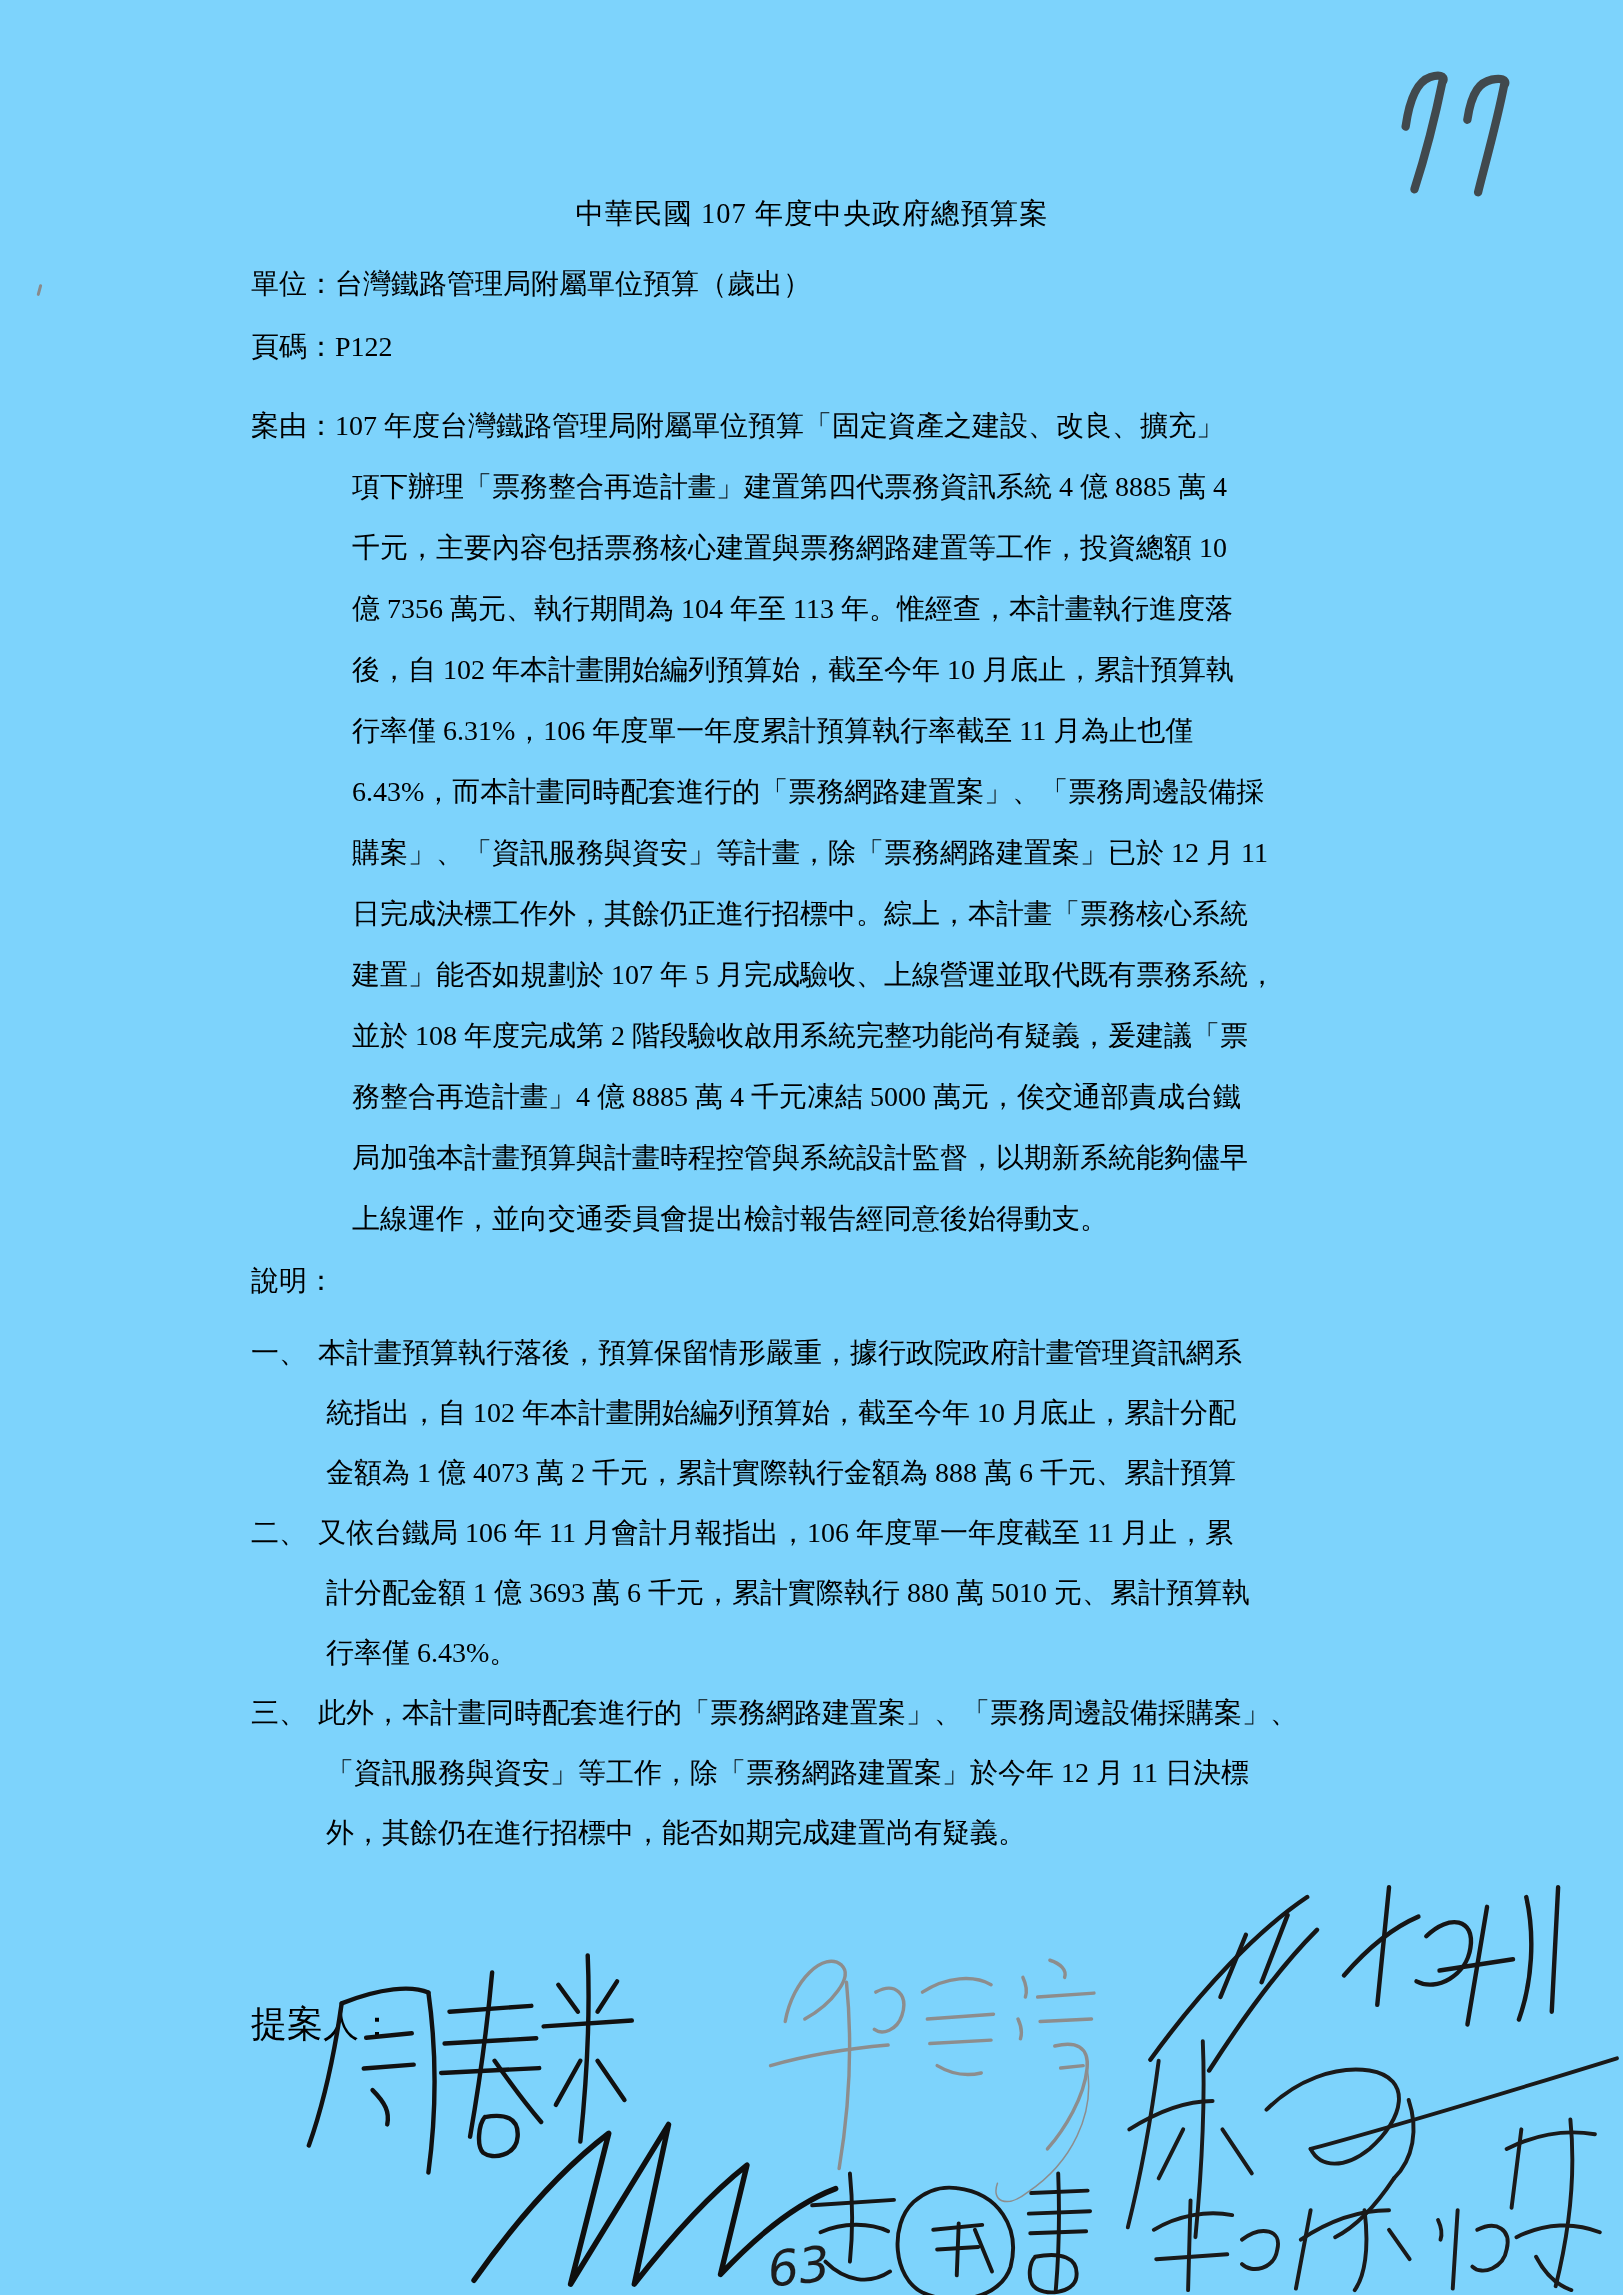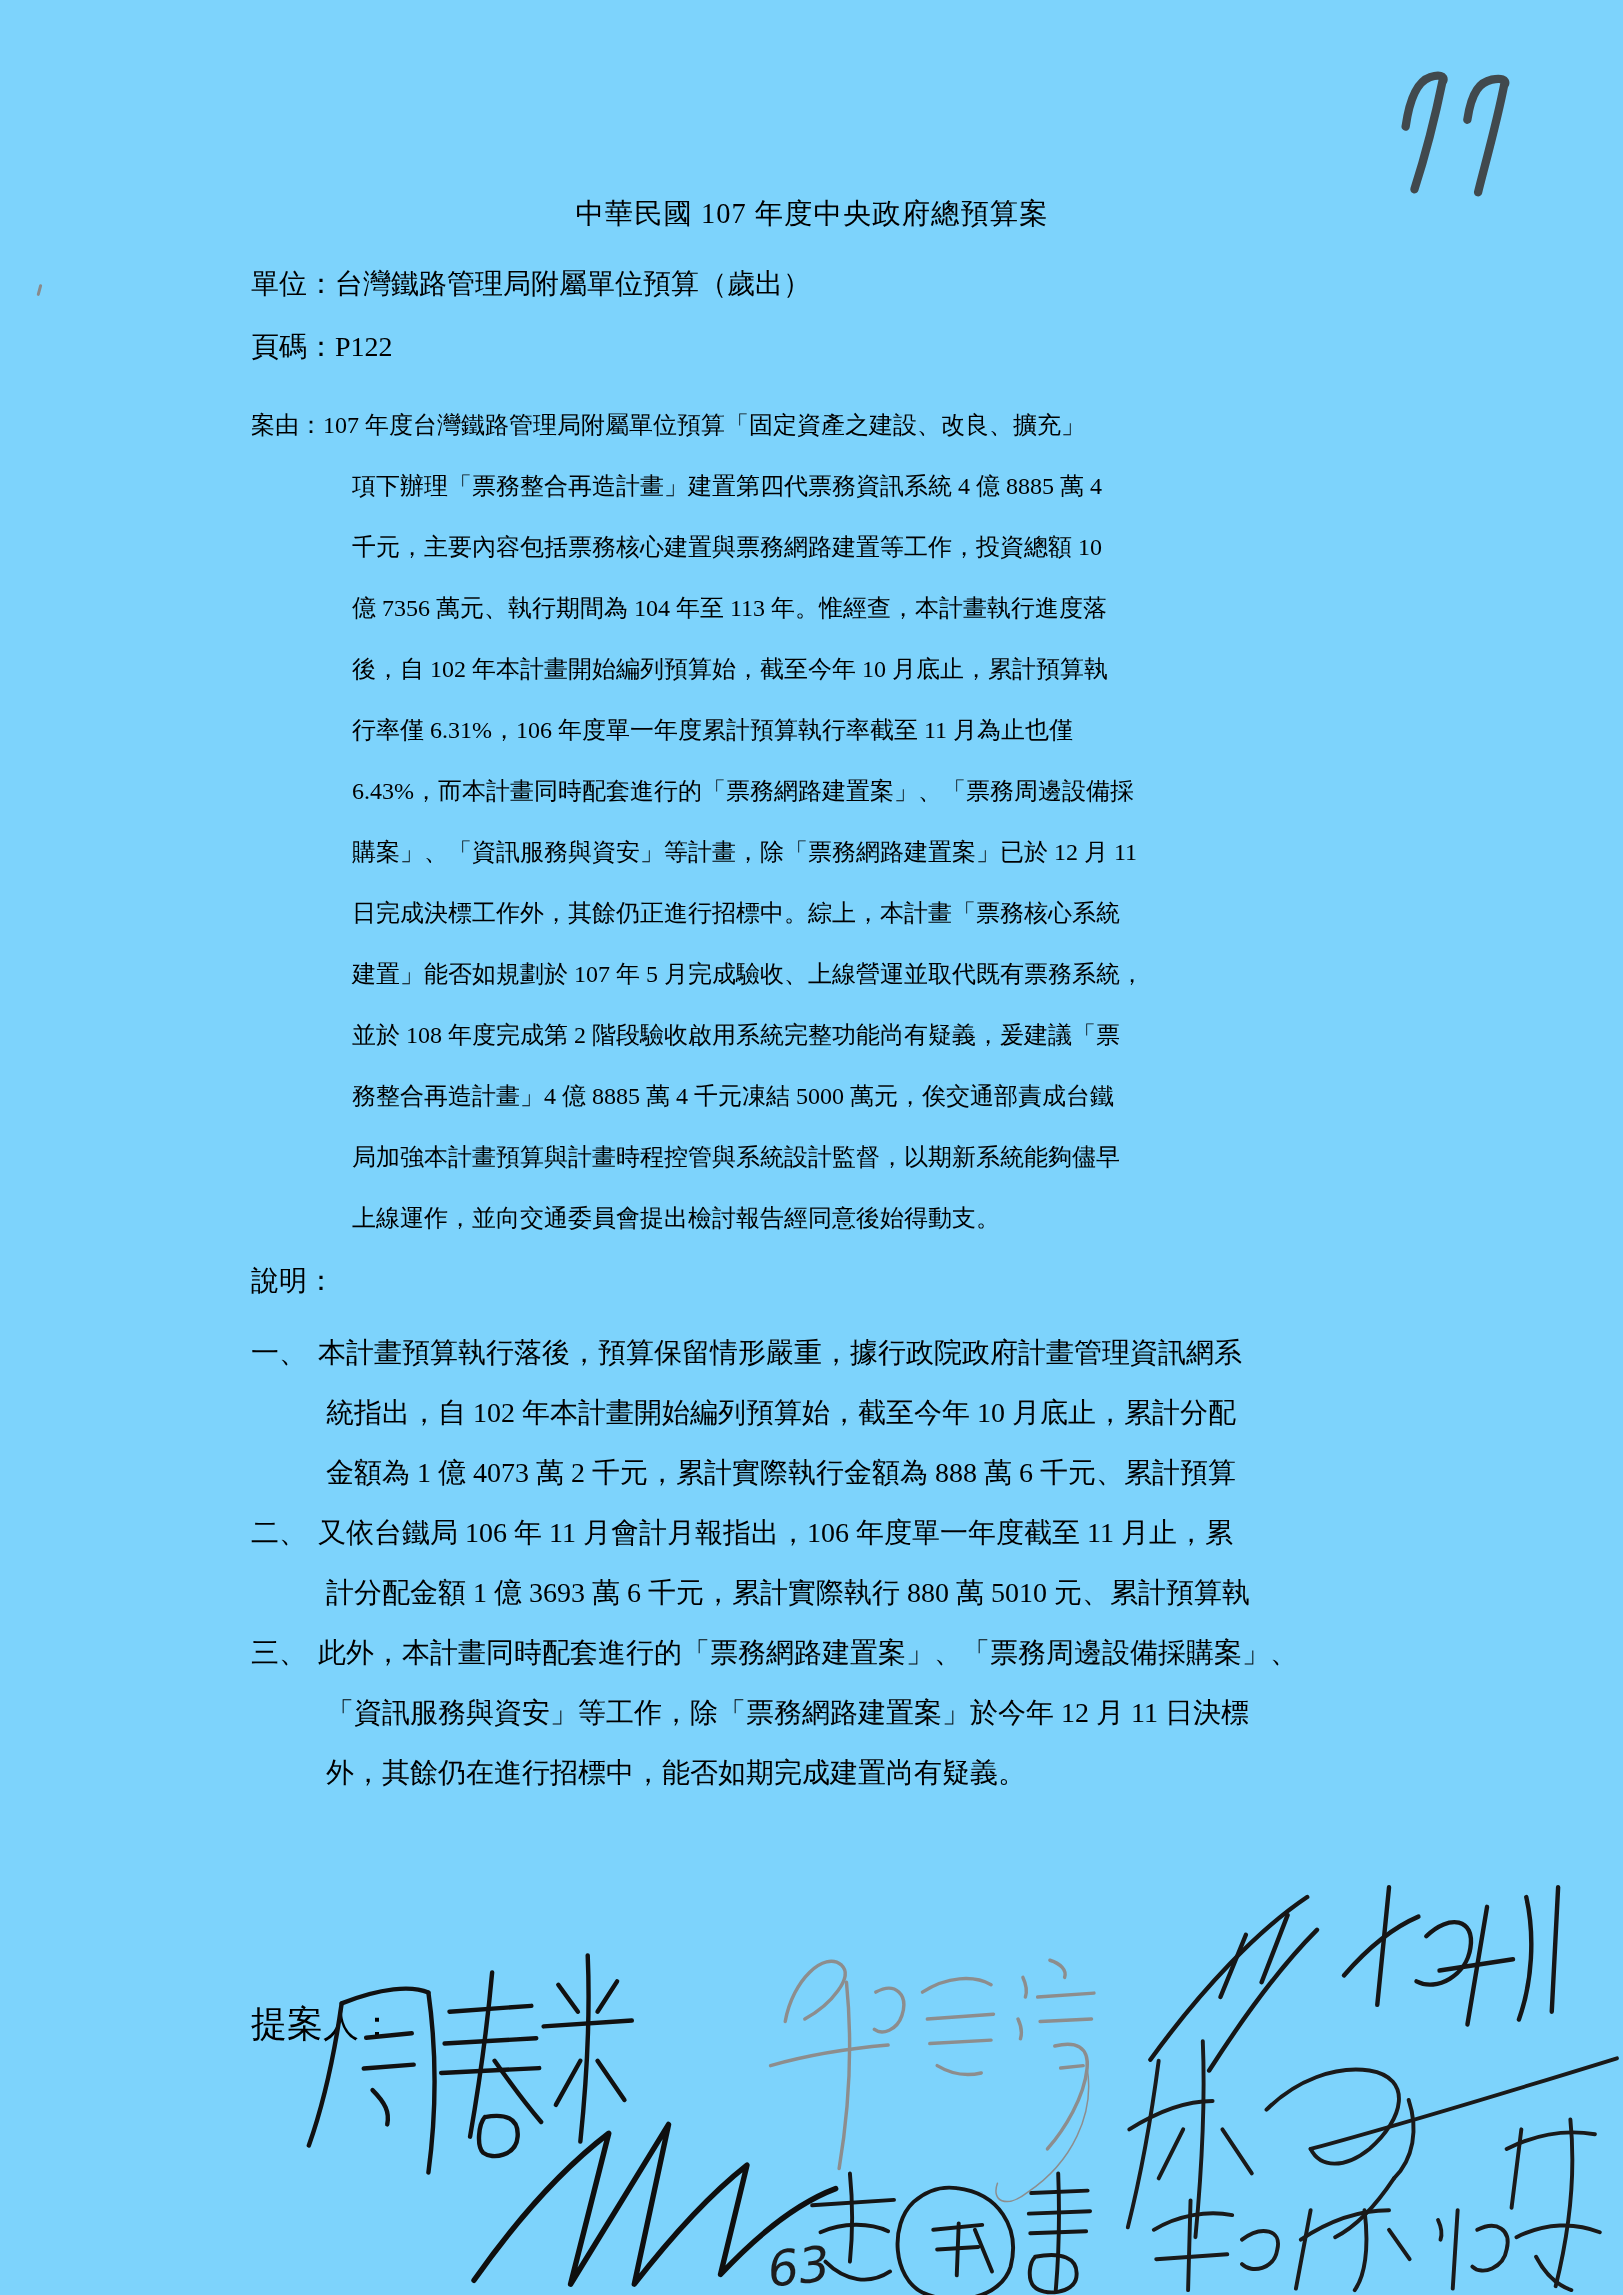--- a/index.html
+++ b/index.html
@@ -9,21 +9,21 @@
     overflow:hidden; margin:0 auto;
   }
   .title {
     position:absolute; top:195px; left:0; width:1624px; text-align:center;
     font-size:28.4px; letter-spacing:1px; white-space:nowrap;
   }
   .meta-line { position:absolute; left:251px; font-size:28px; white-space:nowrap; }
   .meta-unit { top:265px; }
   .meta-page { top:328px; }
   .case-block { position:absolute; left:251px; top:395px; width:1226px; }
-  .case-block .line { height:61px; line-height:61px; font-size:24px; white-space:nowrap; }
+  .case-block .line { height:61px; line-height:61px; font-size:28px; white-space:nowrap; }
   .case-block .line.cont { padding-left:101px; }
   .explain-label { position:absolute; left:251px; top:1262px; font-size:28px; }
   .explain-block { position:absolute; left:251px; top:1323px; width:1226px; }
   .explain-block .line { height:60px; line-height:60px; font-size:28px; white-space:nowrap; }
   .explain-block .line.cont { padding-left:75px; }
   .marker { display:inline-block; min-width:67px; }
   .proposer-label { position:absolute; left:251px; top:2000px; font-size:36px; white-space:nowrap; }
   .corner-num { position:absolute; left:1388px; top:59px; }
   .stray-mark {
     position:absolute; left:38px; top:284px; width:2.5px; height:11.8px;
@@ -77,20 +77,21 @@
   </div>
 
   <div class="explain-label">說明：</div>
 
   <div class="explain-block">
     <div class="line"><span class="marker">一、</span><span>本計畫預算執行落後，預算保留情形嚴重，據行政院政府計畫管理資訊網系</span></div>
     <div class="line cont">統指出，自 102 年本計畫開始編列預算始，截至今年 10 月底止，累計分配</div>
     <div class="line cont">金額為 1 億 4073 萬 2 千元，累計實際執行金額為 888 萬 6 千元、累計預算</div>
     <div class="line"><span class="marker">二、</span><span>又依台鐵局 106 年 11 月會計月報指出，106 年度單一年度截至 11 月止，累</span></div>
     <div class="line cont">計分配金額 1 億 3693 萬 6 千元，累計實際執行 880 萬 5010 元、累計預算執</div>
+    <div class="line cont">行率僅 6.43%。</div>
     <div class="line"><span class="marker">三、</span><span>此外，本計畫同時配套進行的「票務網路建置案」、「票務周邊設備採購案」、</span></div>
     <div class="line cont">「資訊服務與資安」等工作，除「票務網路建置案」於今年 12 月 11 日決標</div>
     <div class="line cont">外，其餘仍在進行招標中，能否如期完成建置尚有疑義。</div>
   </div>
 
   <div class="proposer-label">提案人：</div>
 
   <svg class="signatures" width="1408" height="446" viewBox="0 0 2870 910">
 
     <g class="sig" stroke="#111111" stroke-width="9">

